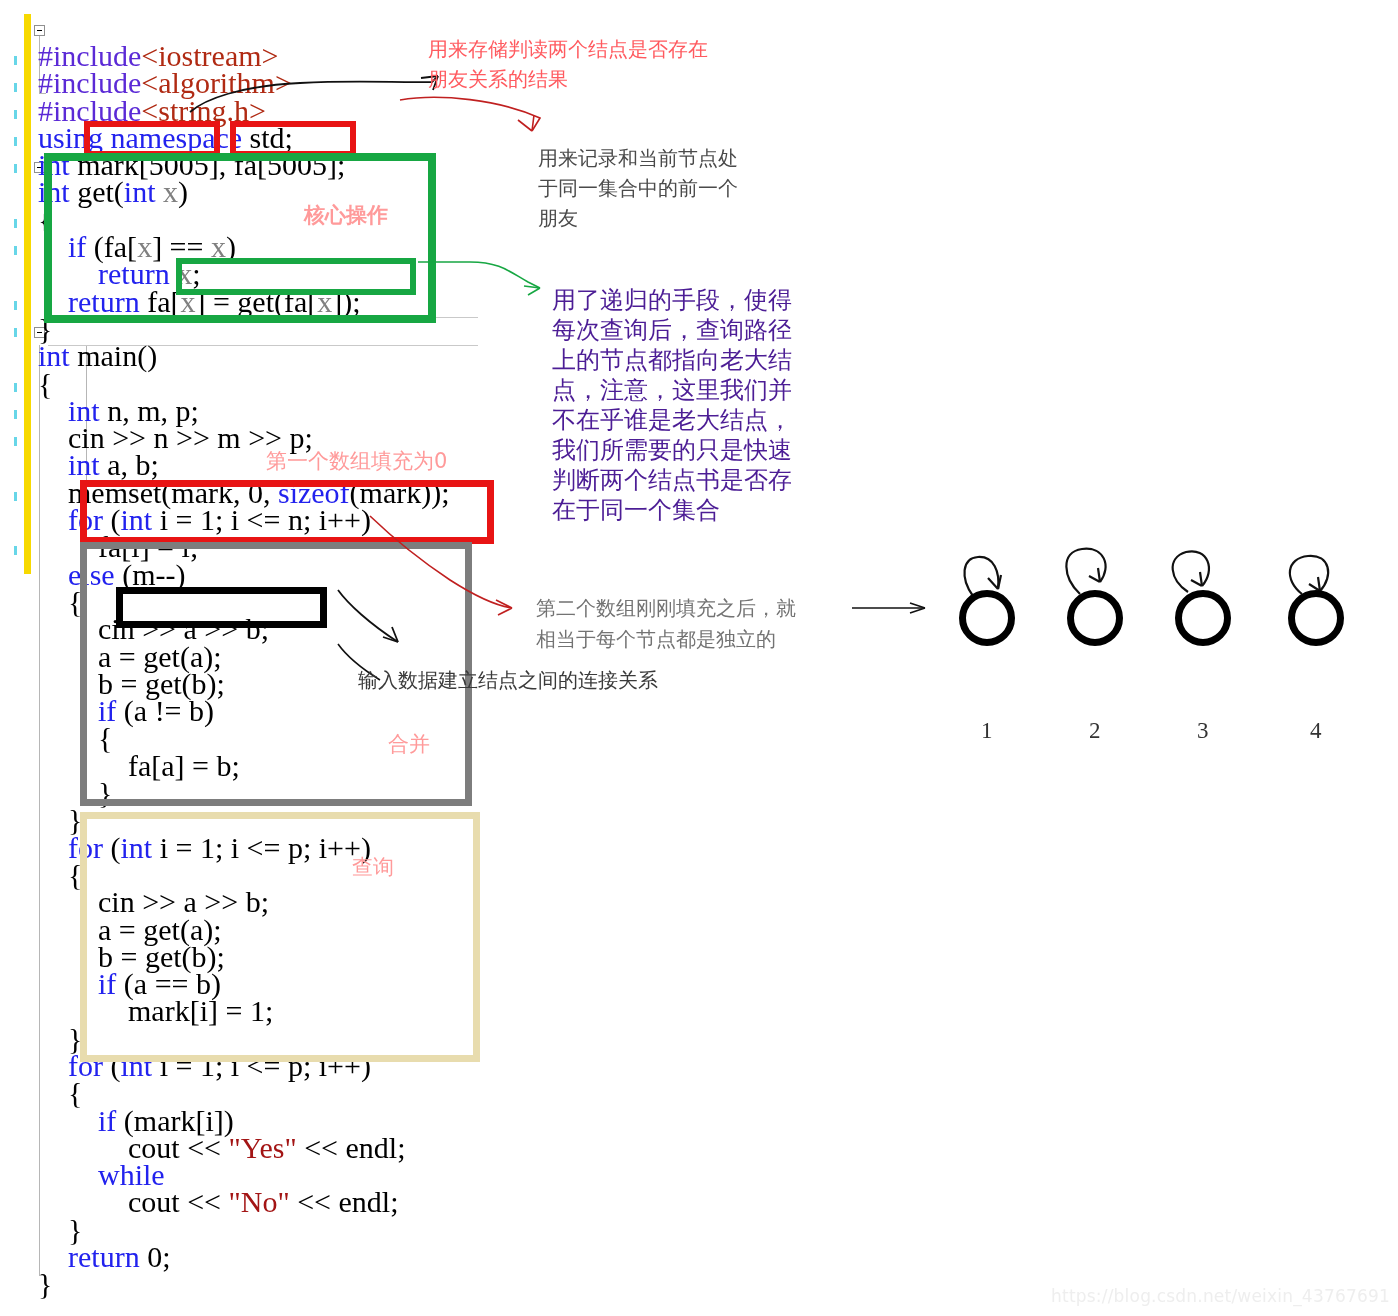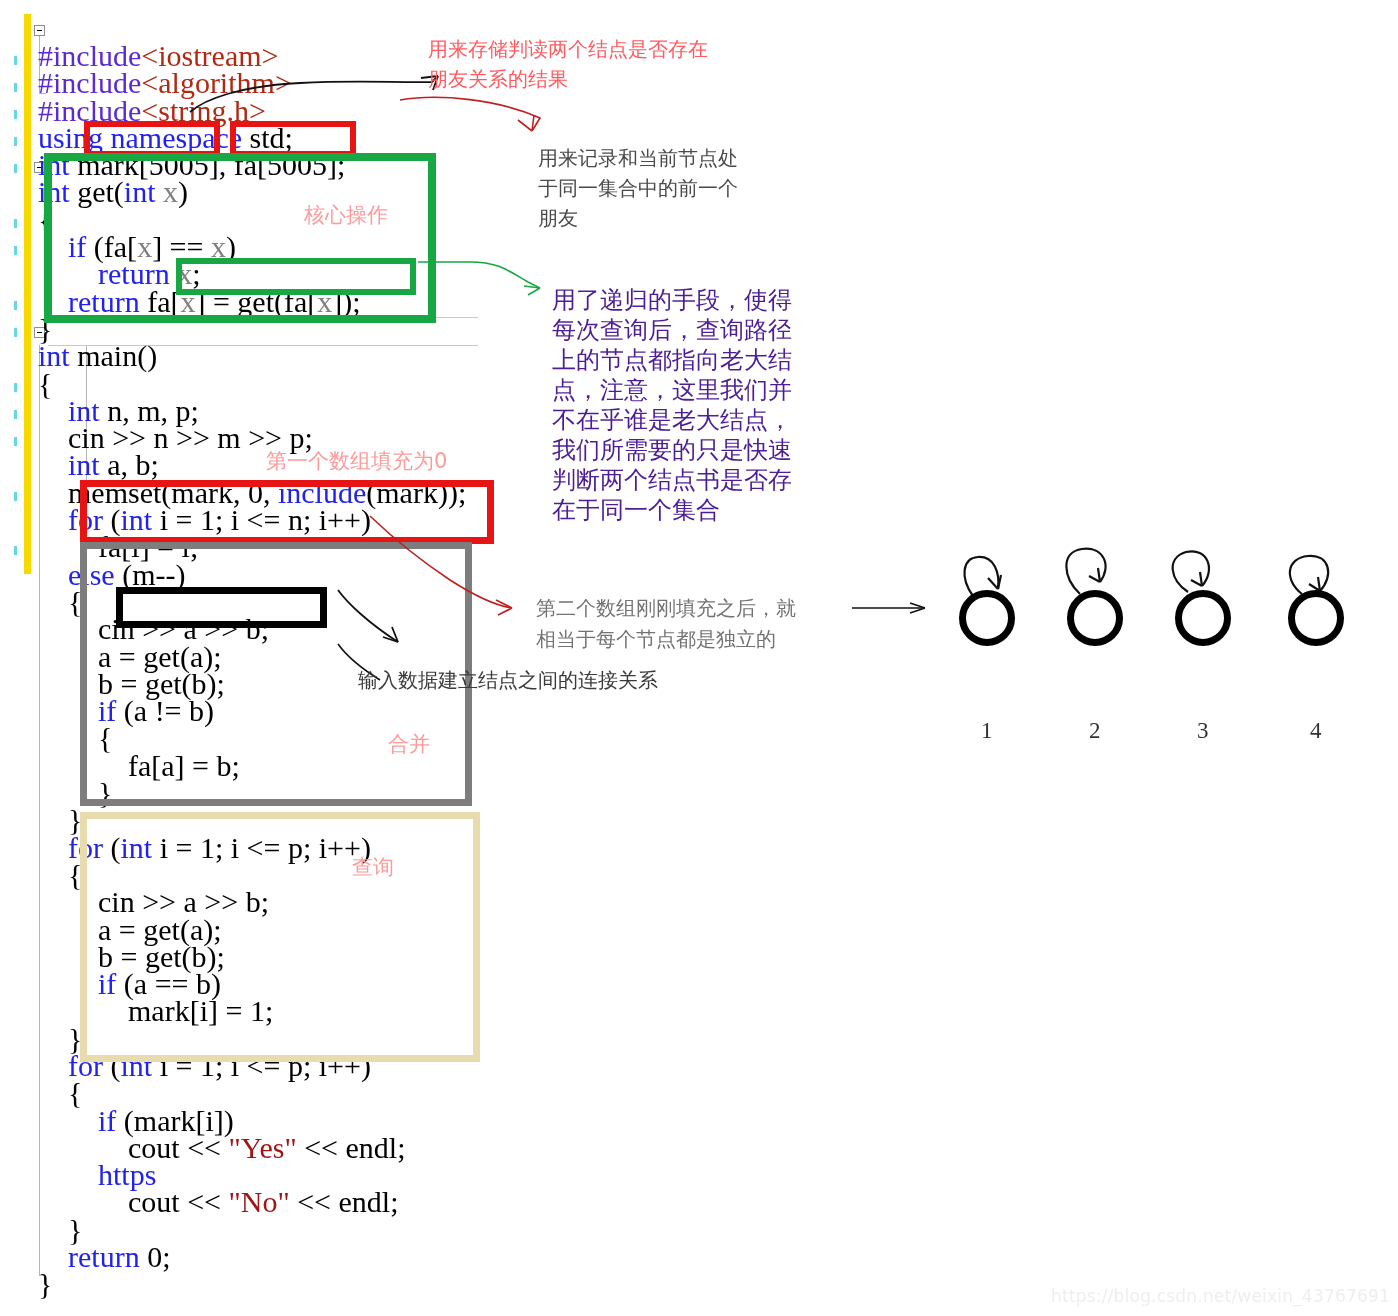--- a/index.html
+++ b/index.html
@@ -103,21 +103,21 @@
 {
     <span class="kw">if</span> (fa[<span class="var">x</span>] == <span class="var">x</span>)
         <span class="kw">return</span> <span class="var">x</span>;
     <span class="kw">return</span> fa[<span class="var">x</span>] = get(fa[<span class="var">x</span>]);
 }
 <span class="kw">int</span> main()
 {
     <span class="kw">int</span> n, m, p;
     cin &gt;&gt; n &gt;&gt; m &gt;&gt; p;
     <span class="kw">int</span> a, b;
-    memset(mark, 0, <span class="kw">include</span>(mark));
+    memset(mark, 0, <span class="kw">sizeof</span>(mark));
     <span class="kw">for</span> (<span class="kw">int</span> i = 1; i &lt;= n; i++)
         fa[i] = i;
     <span class="kw">else</span> (m--)
     {
         cin &gt;&gt; a &gt;&gt; b;
         a = get(a);
         b = get(b);
         <span class="kw">if</span> (a != b)
         {
             fa[a] = b;
@@ -128,21 +128,21 @@
         cin &gt;&gt; a &gt;&gt; b;
         a = get(a);
         b = get(b);
         <span class="kw">if</span> (a == b)
             mark[i] = 1;
     }
     <span class="kw">for</span> (<span class="kw">int</span> i = 1; i &lt;= p; i++)
     {
         <span class="kw">if</span> (mark[i])
             cout &lt;&lt; <span class="str">"Yes"</span> &lt;&lt; endl;
-        <span class="kw">https</span>
+        <span class="kw">while</span>
             cout &lt;&lt; <span class="str">"No"</span> &lt;&lt; endl;
     }
     <span class="kw">return</span> 0;
 }</pre>
 </div>
 
 <div class="hbox b-red-thin" style="left:84px;top:121px;width:136px;height:36px;"></div>
 <div class="hbox b-red-thin" style="left:230px;top:121px;width:126px;height:36px;"></div>
 
 <div class="hbox b-green" style="left:44px;top:153px;width:392px;height:170px;"></div>
@@ -191,21 +191,21 @@
   </g>
 </svg>
 
 <div class="ann ann-red" style="left:428px;top:26px;width:380px;">用来存储判读两个结点是否存在
 朋友关系的结果</div>
 
 <div class="ann ann-dark" style="left:538px;top:135px;width:270px;">用来记录和当前节点处
 于同一集合中的前一个
 朋友</div>
 
-<div class="ann ann-pink" style="left:304px;top:194px;">核心操作</div>
+<div class="ann ann-pink" style="left:304px;top:194px;font-weight:bold;">核心操作</div>
 
 <div class="ann ann-cyan" style="left:552px;top:277px;width:260px;">用了递归的手段，使得
 每次查询后，查询路径
 上的节点都指向老大结
 点，注意，这里我们并
 不在乎谁是老大结点，
 我们所需要的只是快速
 判断两个结点书是否存
 在于同一个集合</div>
 

